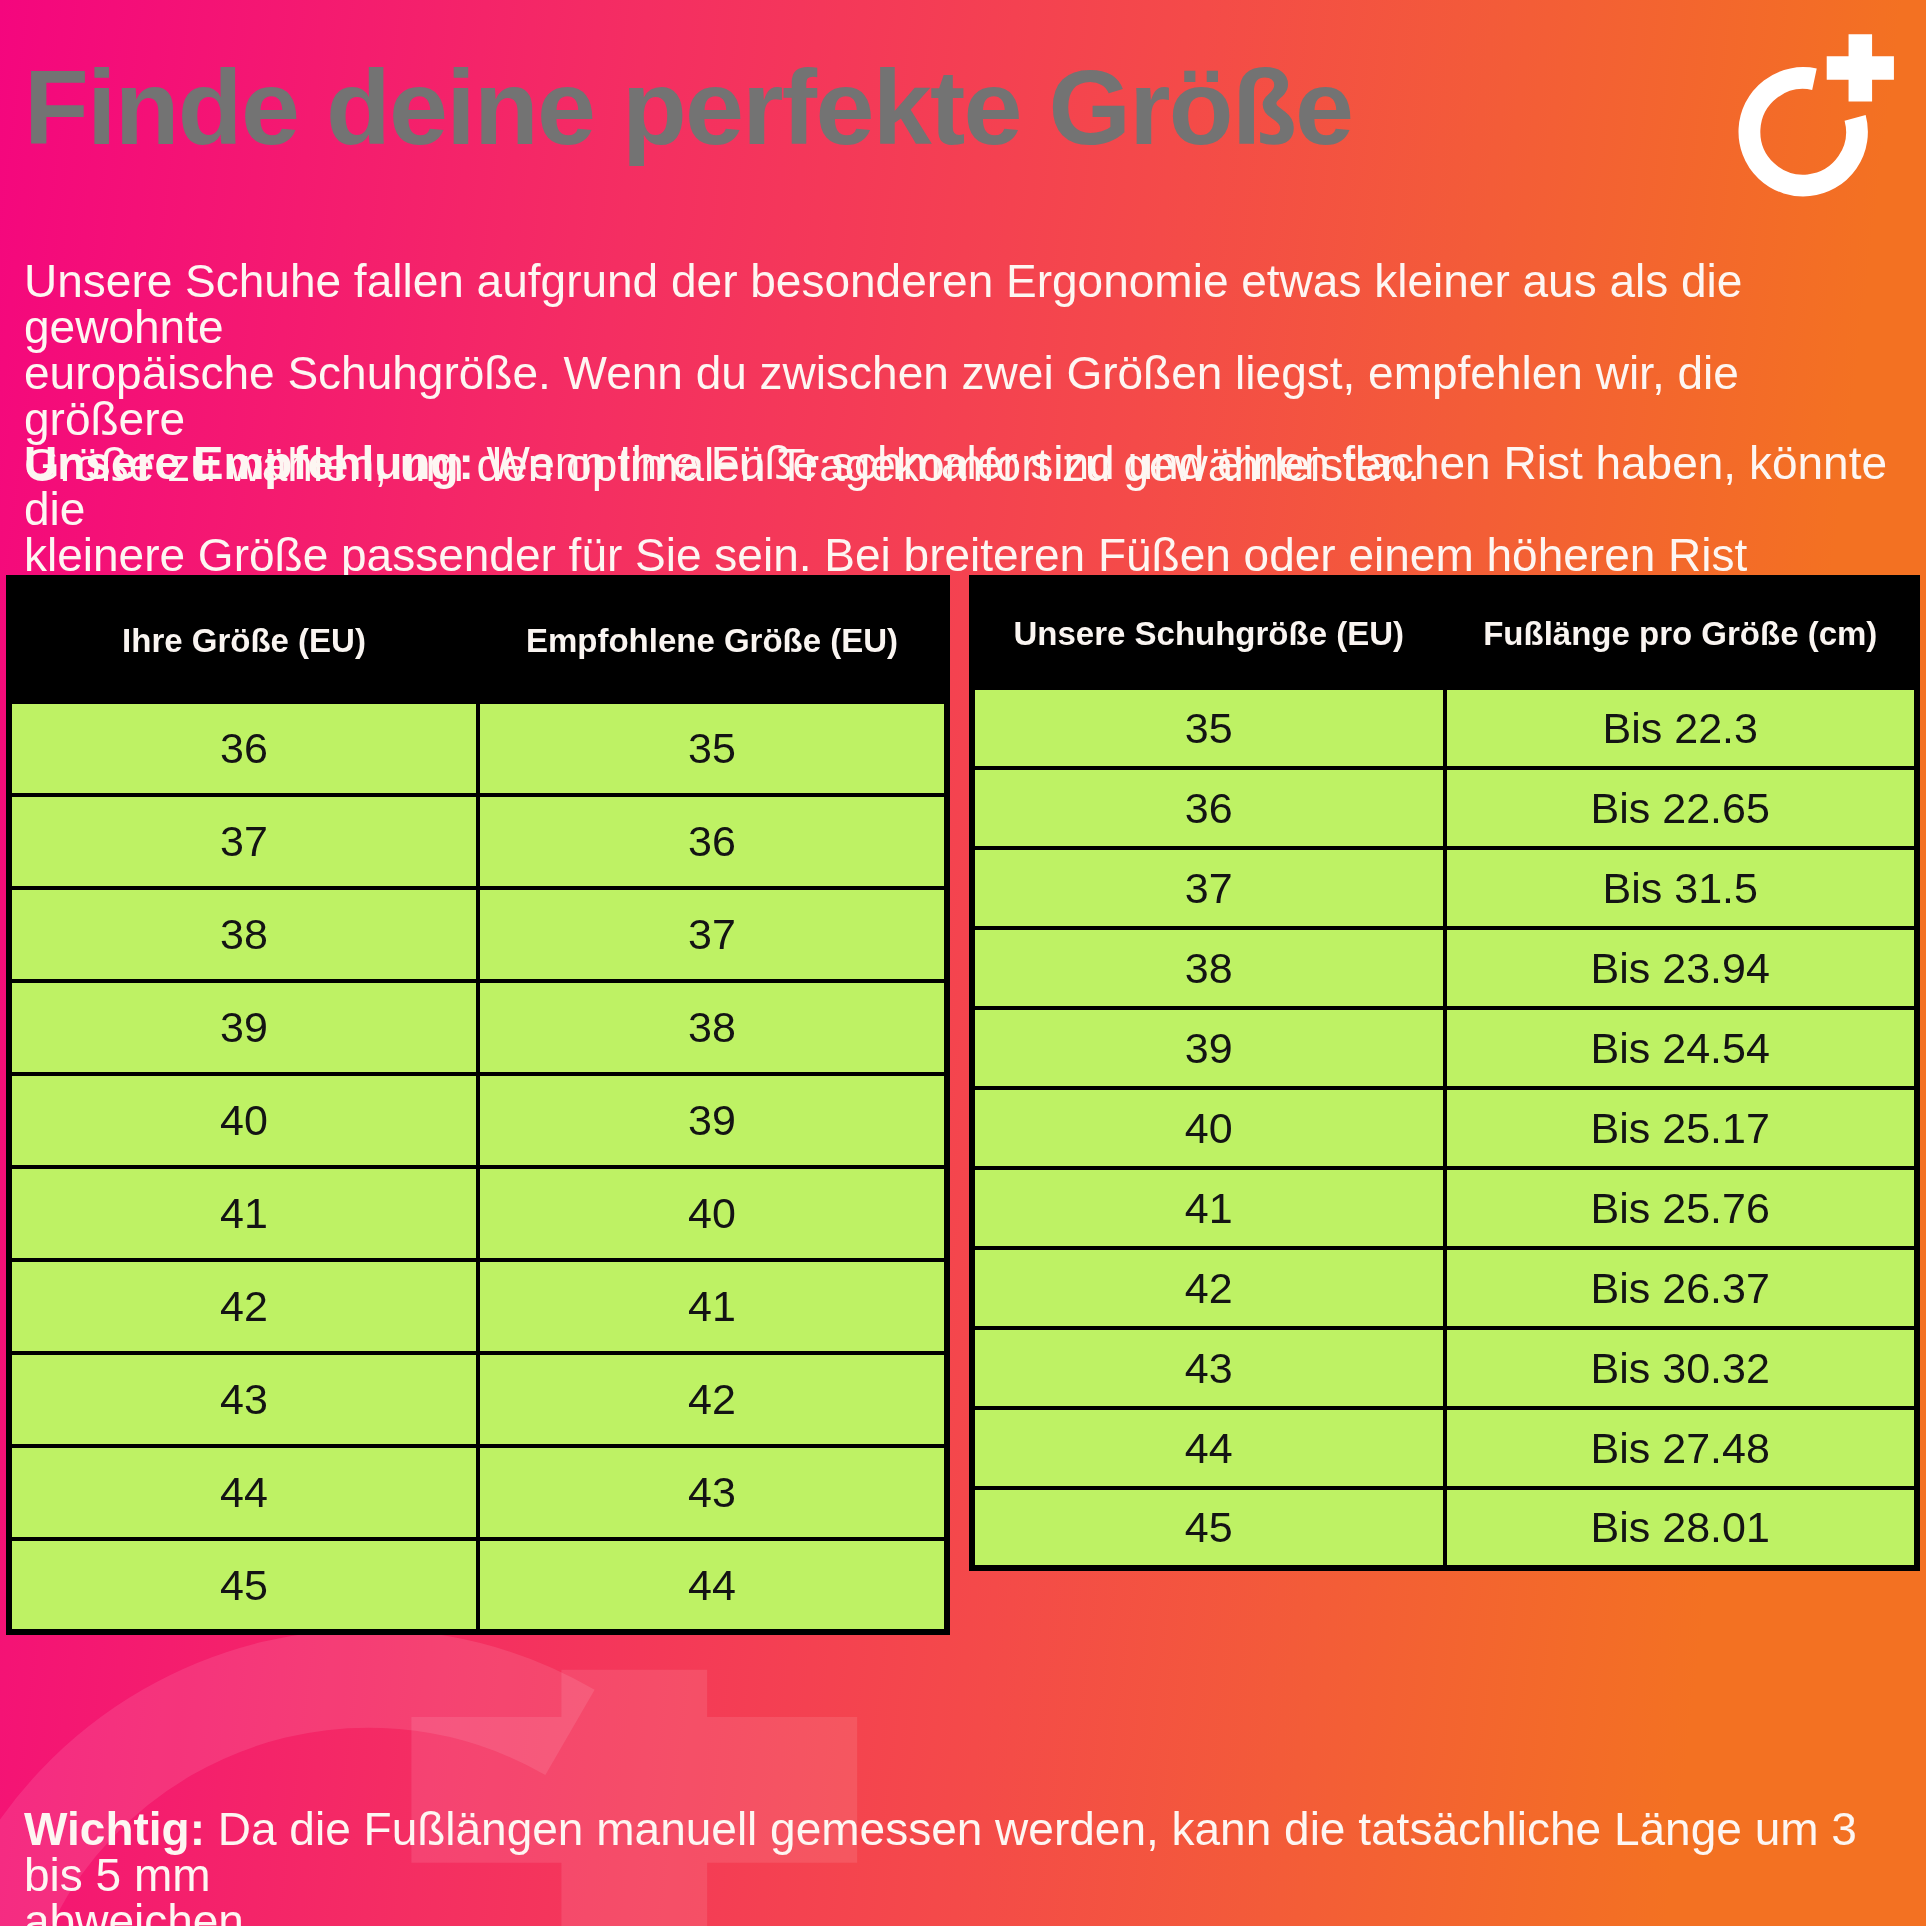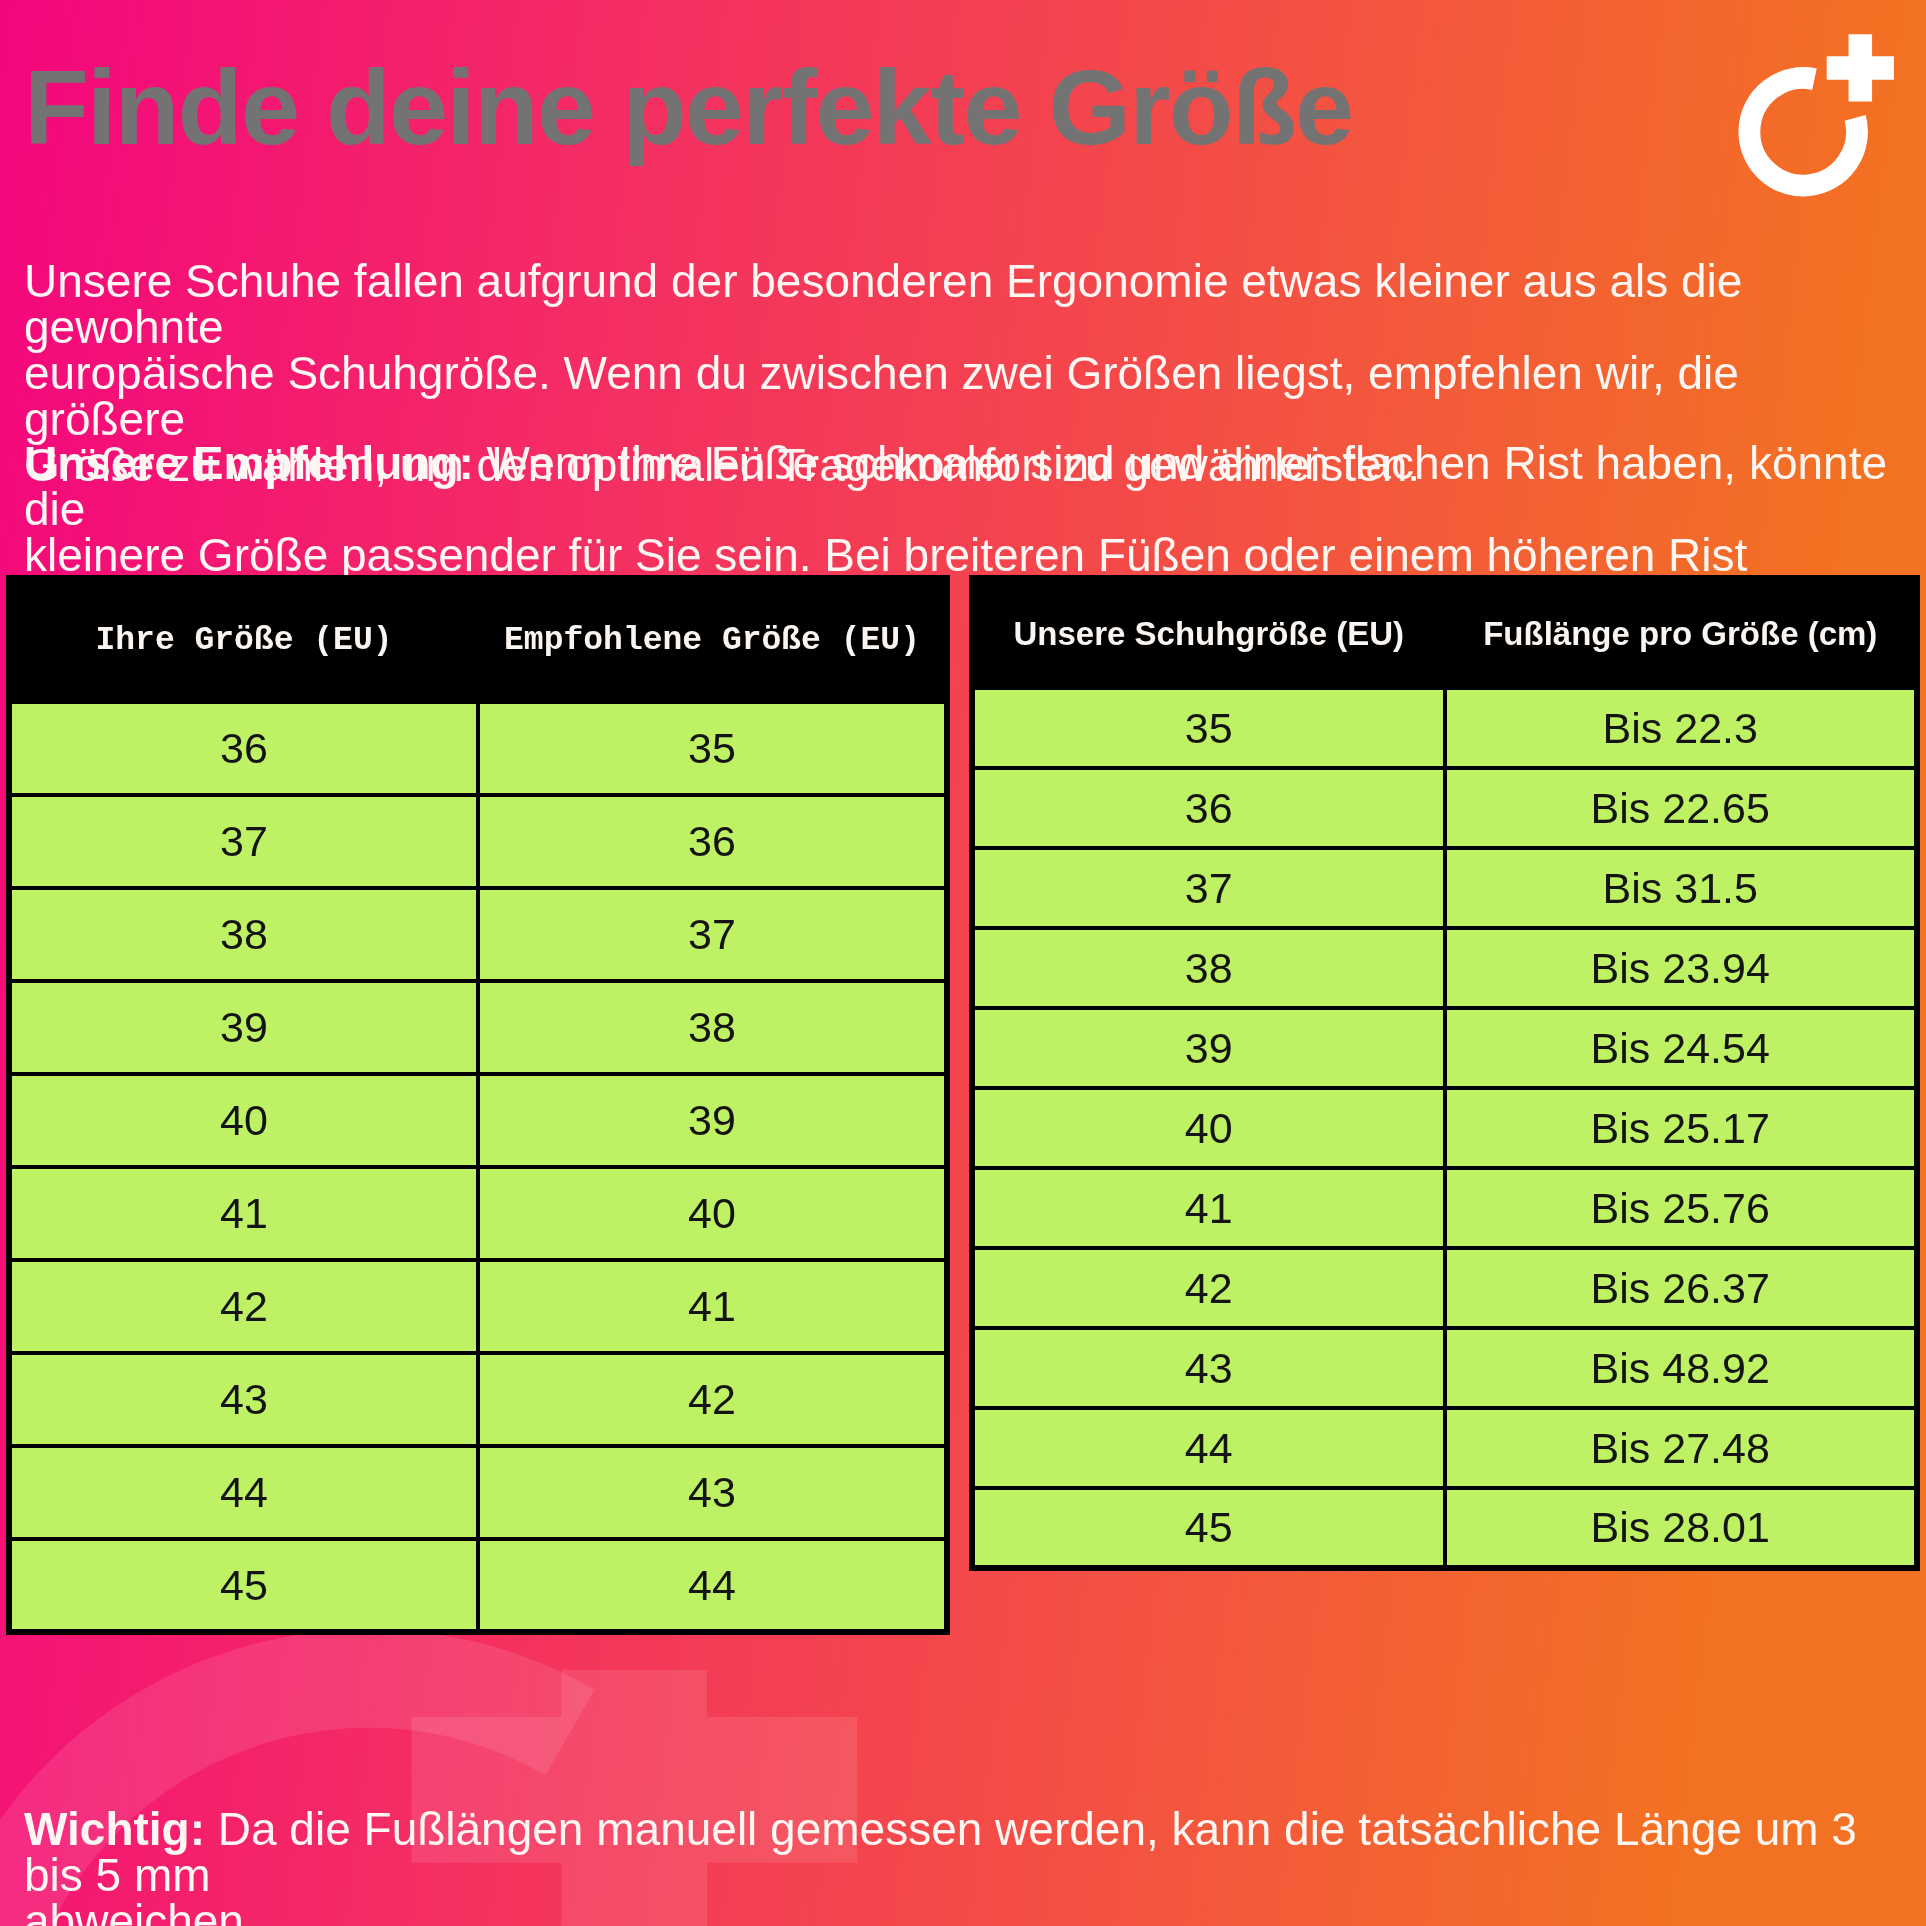--- a/index.html
+++ b/index.html
@@ -70,21 +70,21 @@
   table.size-conv { width: 944px; }
   table.foot-len  { width: 951px; }
   th, td { border: 4.3px solid #000; text-align: center; vertical-align: middle; }
   th {
     background: #000;
     color: #FAF5F1;
     font-size: 33px;
     font-weight: 800;
     letter-spacing: 0;
   }
-  table.size-conv th { height: 124px; font-family: Liberation Mono, monospace; }
+  table.size-conv th { height: 124px; }
   table.foot-len  th { height: 110px; }
   td {
     background: #bef264;
     color: #141414;
     font-size: 43px;
     font-weight: 400;
   }
   table.size-conv td { height: 93px; }
   table.foot-len  td { height: 80px; }
 </style>
@@ -203,21 +203,21 @@
         <tr>
           <td>41</td>
           <td>Bis 25.76</td>
         </tr>
         <tr>
           <td>42</td>
           <td>Bis 26.37</td>
         </tr>
         <tr>
           <td>43</td>
-          <td>Bis 48.92</td>
+          <td>Bis 30.32</td>
         </tr>
         <tr>
           <td>44</td>
           <td>Bis 27.48</td>
         </tr>
         <tr>
           <td>45</td>
           <td>Bis 28.01</td>
         </tr>
       </tbody>

